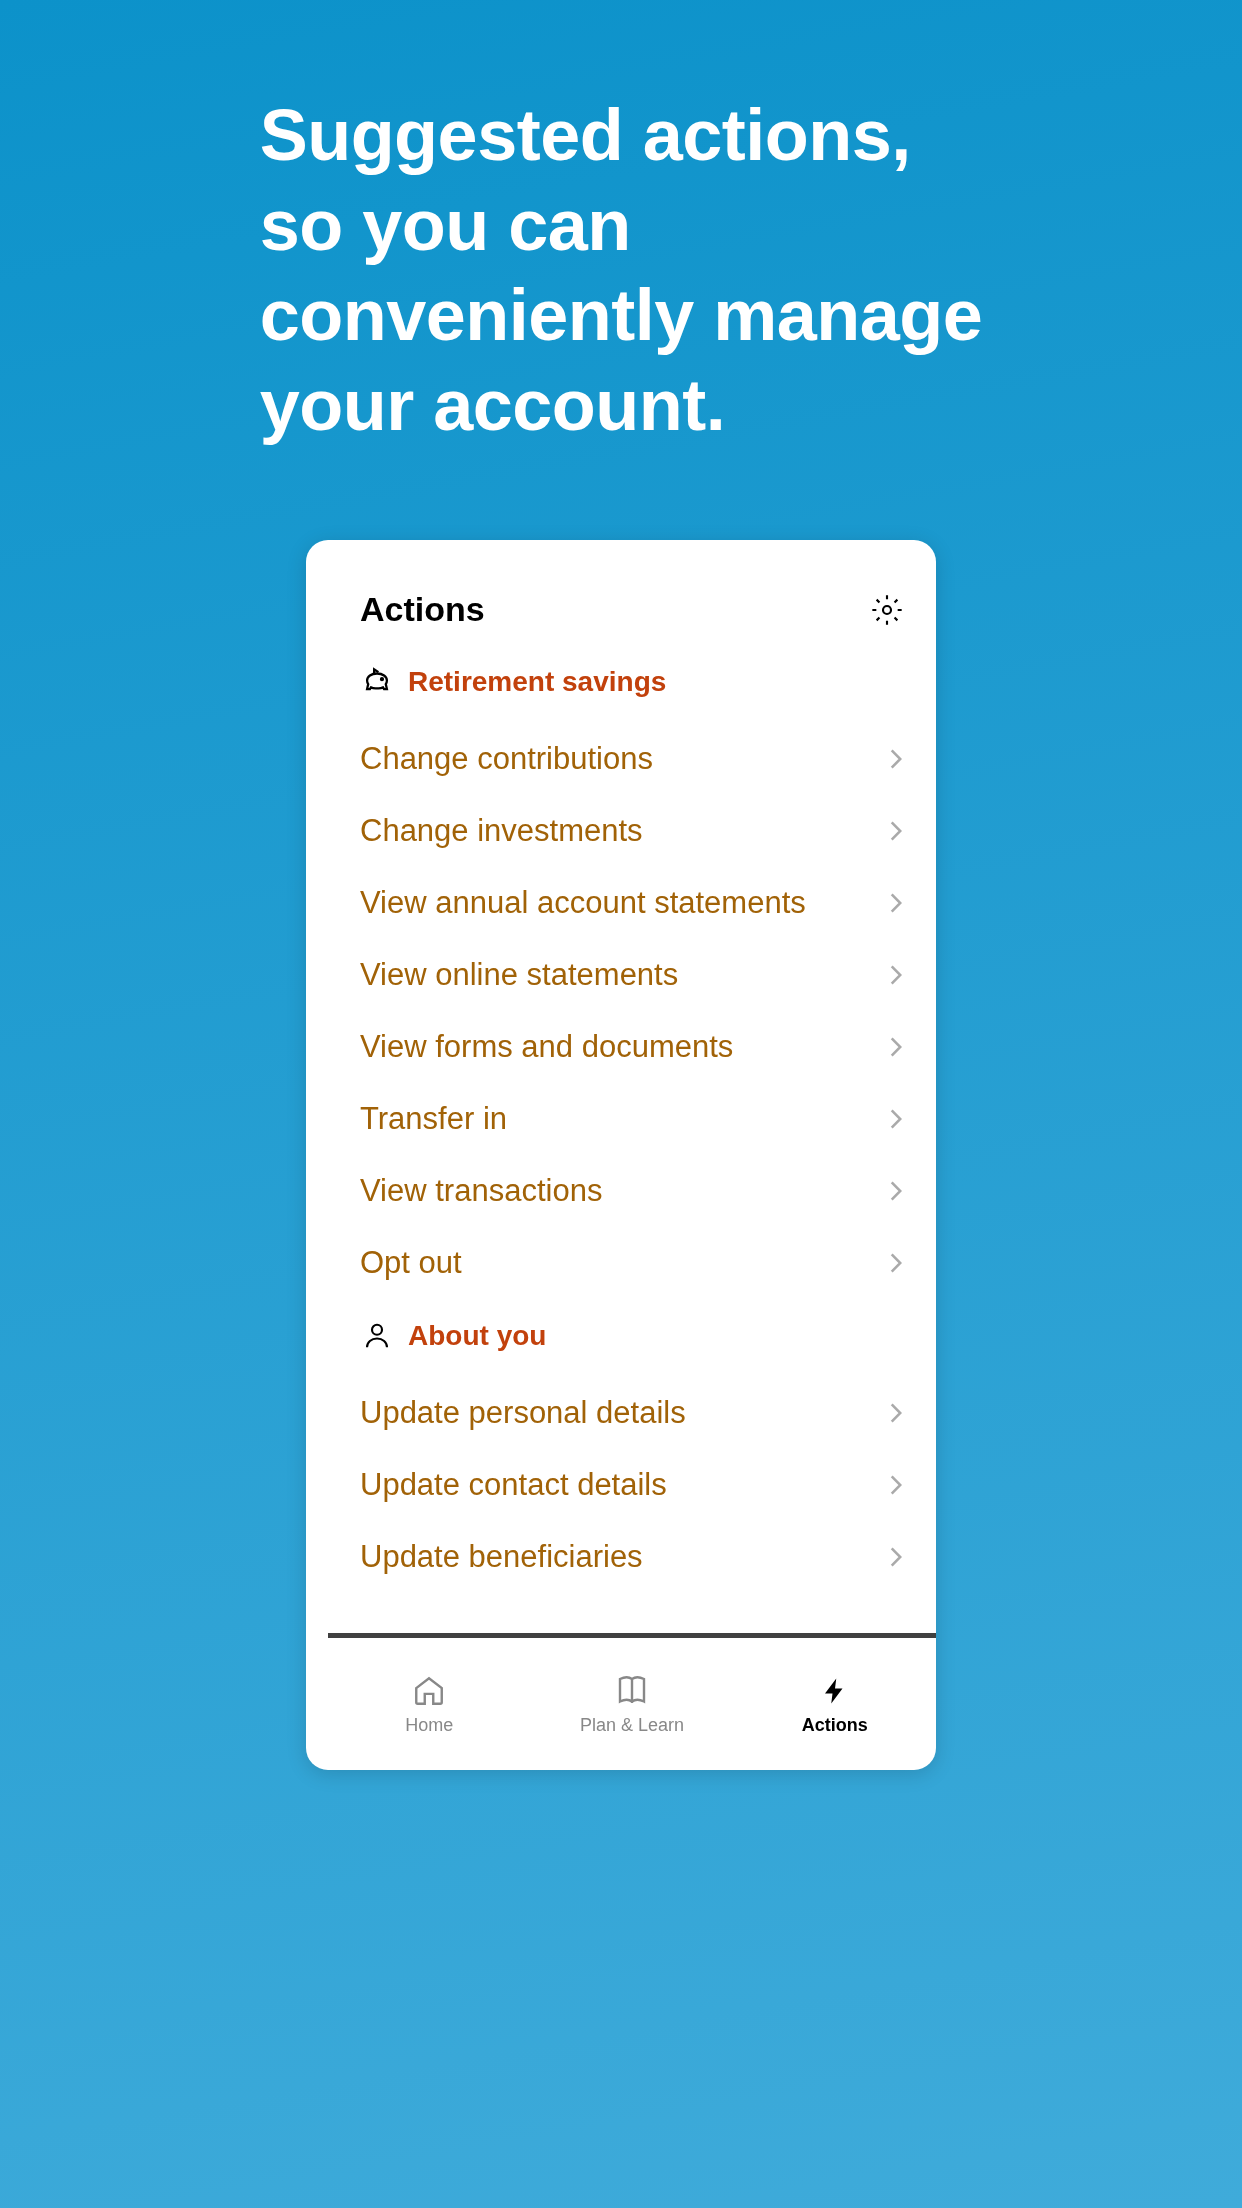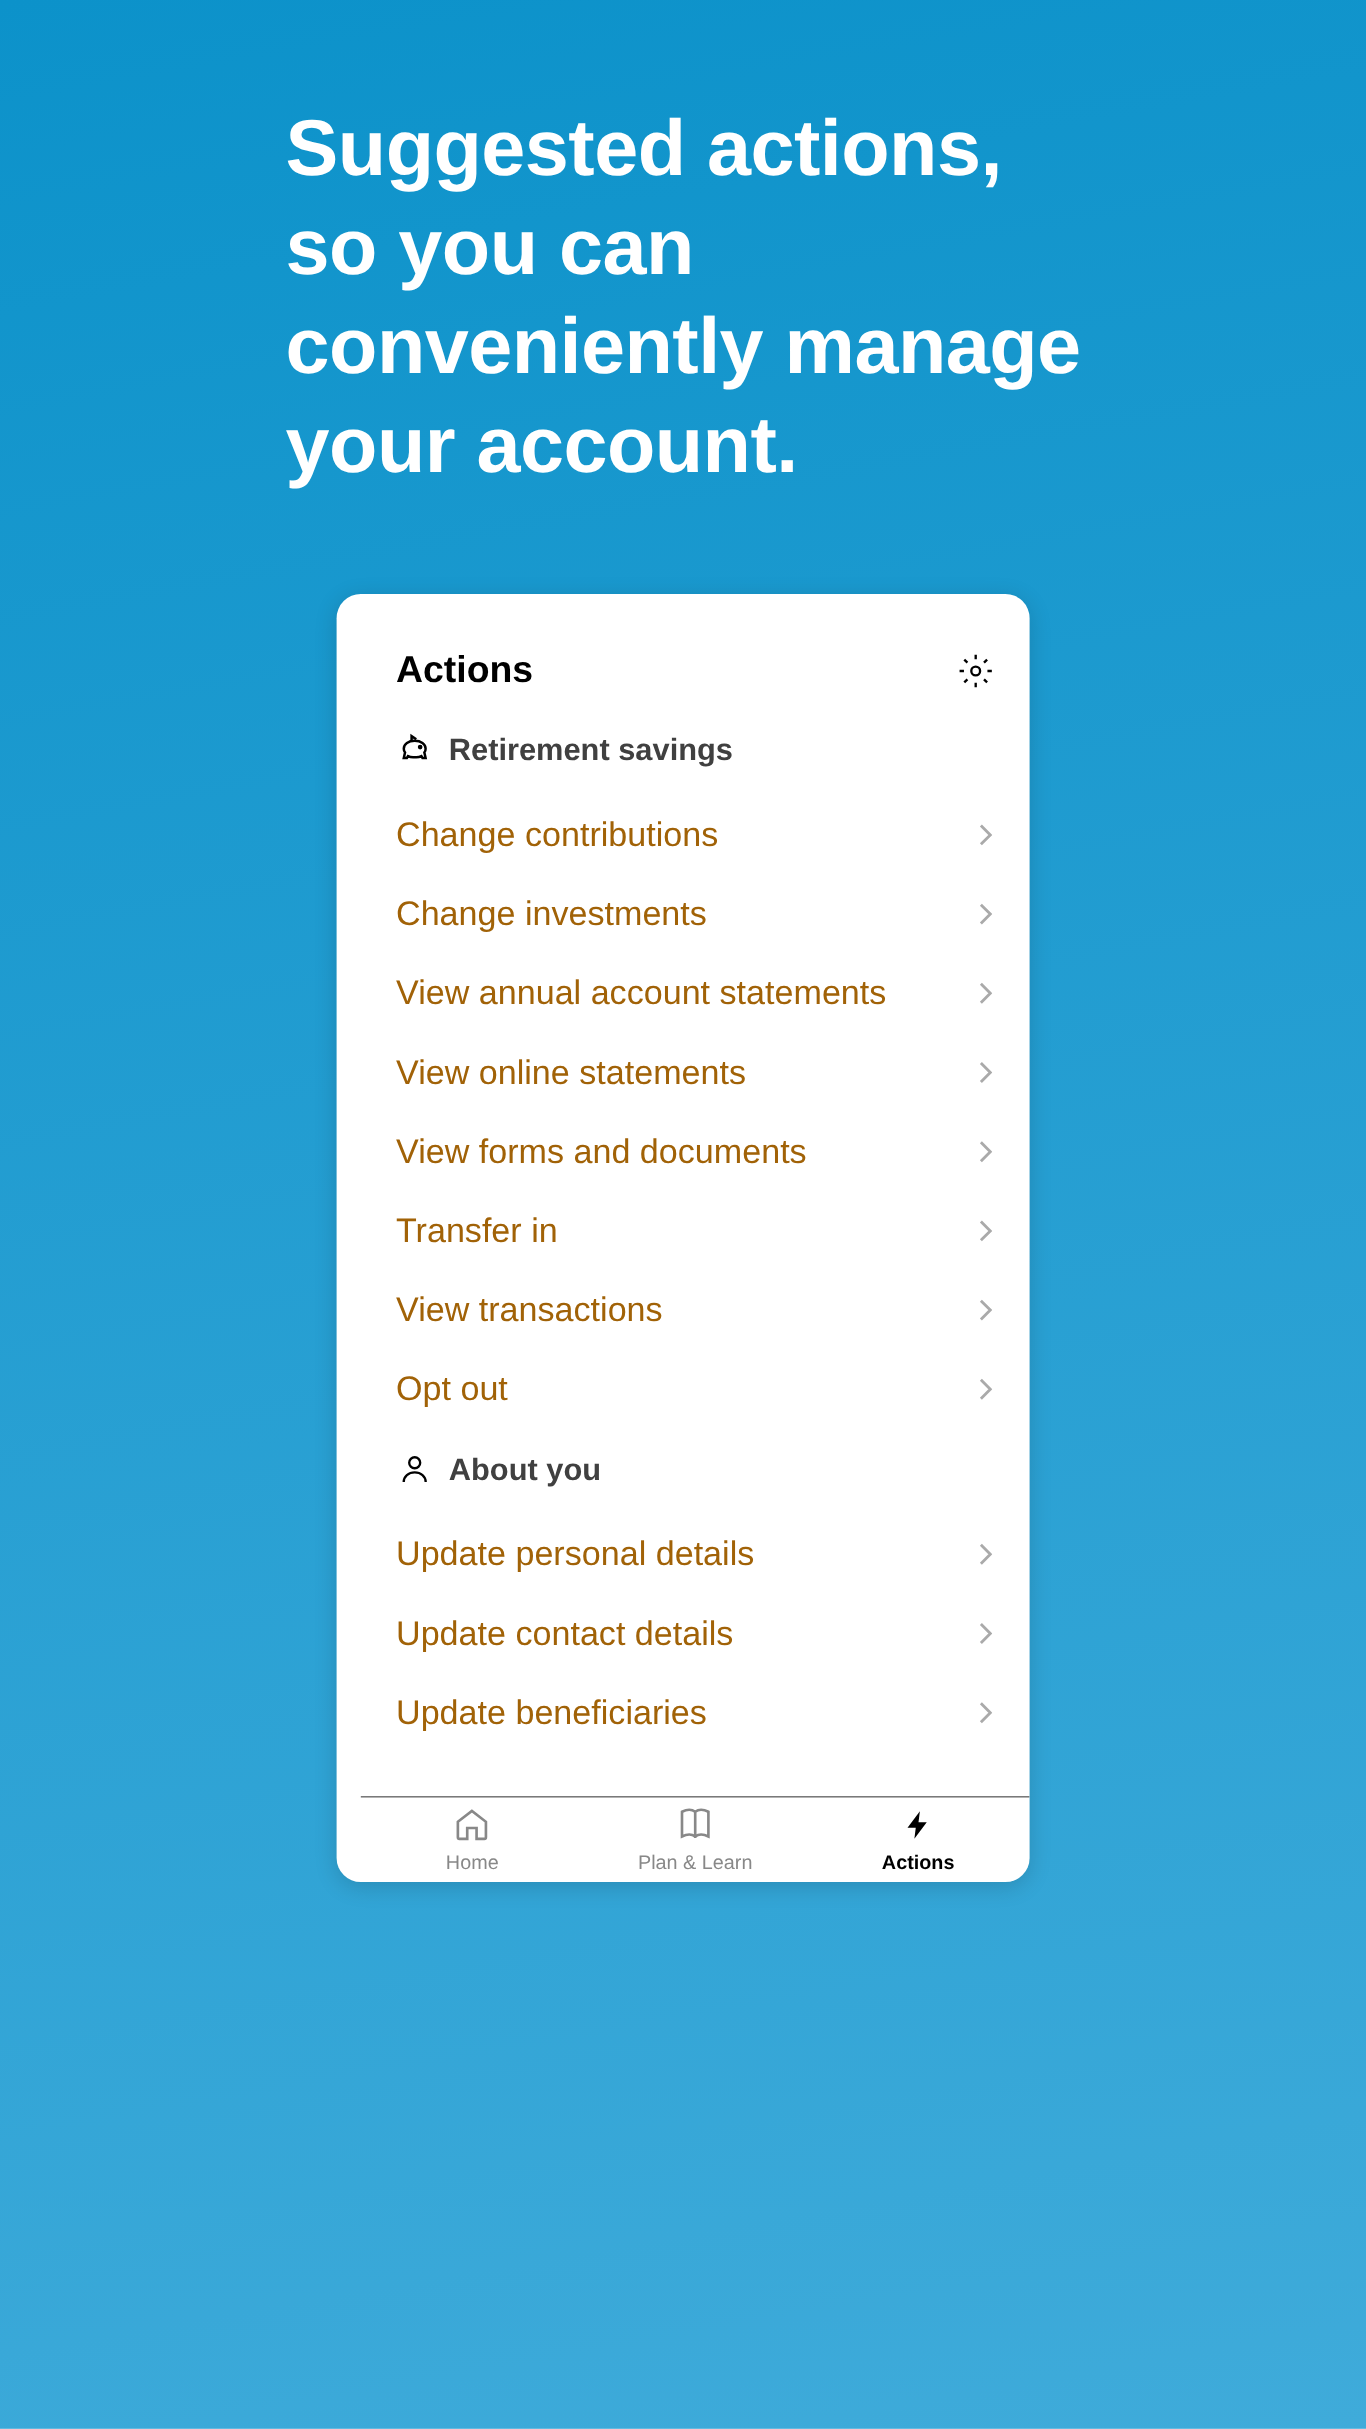--- a/index.html
+++ b/index.html
@@ -73,21 +73,21 @@
     .section-icon {
       width: 34px;
       height: 34px;
       display: flex;
       align-items: center;
       justify-content: center;
     }
     .section-title {
       font-size: 28px;
       font-weight: 700;
-      color: #404040;
+      color: #c2410c;
     }
     .list-item {
       display: flex;
       justify-content: space-between;
       align-items: center;
       padding: 18px 0;
       cursor: pointer;
     }
     .list-item-label {
       font-size: 31px;
@@ -95,23 +95,23 @@
       color: #a16207;
     }
     .chevron {
       width: 16px;
       height: 16px;
       display: flex;
       align-items: center;
       justify-content: center;
     }
     .tabbar {
-      border-top: 1px solid #404040;
-      display: flex;
-      height: 78px;
+      border-top: 5px solid #404040;
+      display: flex;
+      height: 137px;
     }
     .tab {
       flex: 1;
       display: flex;
       flex-direction: column;
       align-items: center;
       justify-content: center;
       gap: 6px;
       cursor: pointer;
     }

